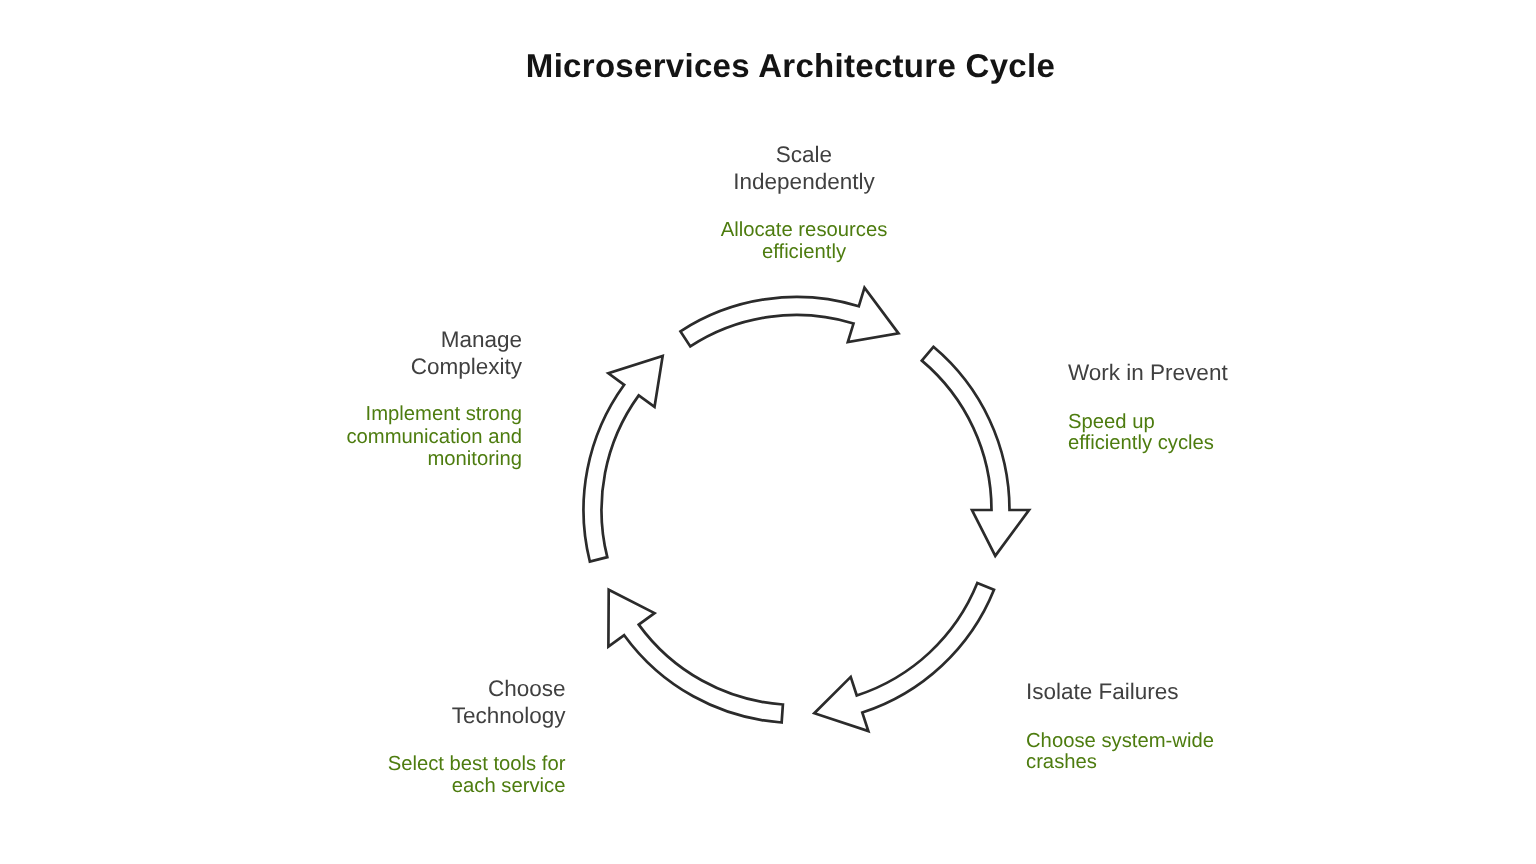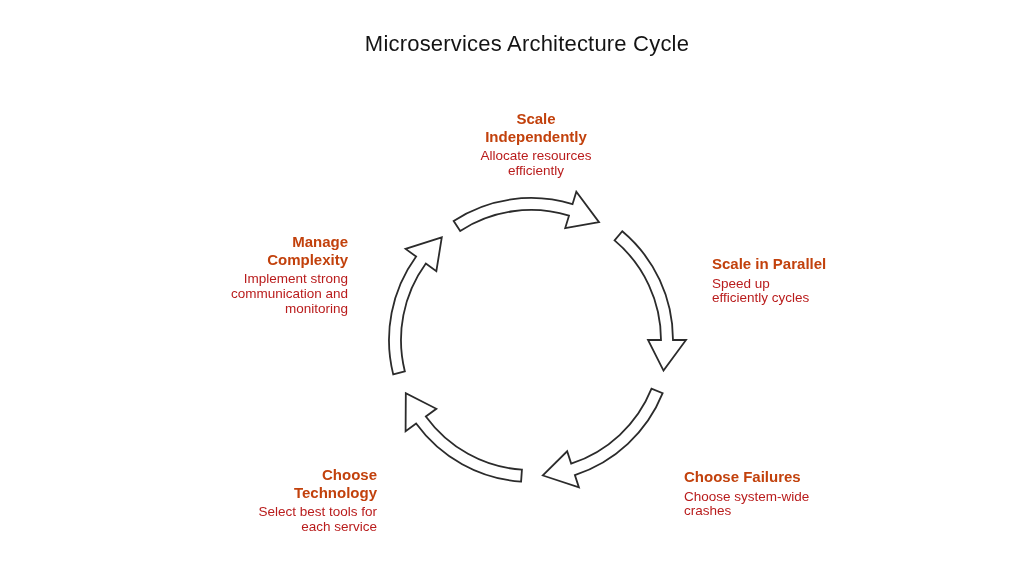--- a/index.html
+++ b/index.html
@@ -13,44 +13,43 @@
     position: relative;
     width: 1024px; height: 576px;
     background: #ffffff;
   }
   .page-title {
     position: absolute;
     top: 31px; left: 527px;
     transform: translateX(-50%);
     white-space: nowrap;
     font-size: 22px;
-    font-weight: 400;
+    font-weight: 700;
     color: #141414;
     letter-spacing: 0.2px;
   }
   .cycle-svg {
     position: absolute;
     left: 361px; top: 170px;
     width: 340px; height: 340px;
   }
   .stage { position: absolute; }
   .stage-title {
     font-size: 15px;
-    font-weight: 700;
+    font-weight: 400;
     line-height: 17.5px;
-    color: #c2410c;
+    color: #404040;
     white-space: pre-line;
-    margin-top: 15px;
   }
   .stage-desc {
-    margin-top: 4px;
+    margin-top: 16px;
     font-size: 13.5px;
     font-weight: 400;
     line-height: 14.8px;
-    color: #b91c1c;
+    color: #4d7c0f;
     white-space: pre-line;
   }
   .stage-top          { left: 436px; top: 95px;  width: 200px; text-align: center; }
   .stage-right        { left: 712px; top: 240px; width: 175px; text-align: left; }
   .stage-bottom-right { left: 684px; top: 453px; width: 185px; text-align: left; }
   .stage-bottom-left  { right: 647px; top: 451px; width: 210px; text-align: right; }
   .stage-left         { right: 676px; top: 218px; width: 210px; text-align: right; }
 </style>
 </head>
 <body>
@@ -70,27 +69,27 @@
   </svg>
 
   <div class="stage stage-top">
     <div class="stage-title">Scale
 Independently</div>
     <div class="stage-desc">Allocate resources
 efficiently</div>
   </div>
 
   <div class="stage stage-right">
-    <div class="stage-title">Scale in Parallel</div>
+    <div class="stage-title">Work in Prevent</div>
     <div class="stage-desc">Speed up
 efficiently cycles</div>
   </div>
 
   <div class="stage stage-bottom-right">
-    <div class="stage-title">Choose Failures</div>
+    <div class="stage-title">Isolate Failures</div>
     <div class="stage-desc">Choose system-wide
 crashes</div>
   </div>
 
   <div class="stage stage-bottom-left">
     <div class="stage-title">Choose
 Technology</div>
     <div class="stage-desc">Select best tools for
 each service</div>
   </div>

